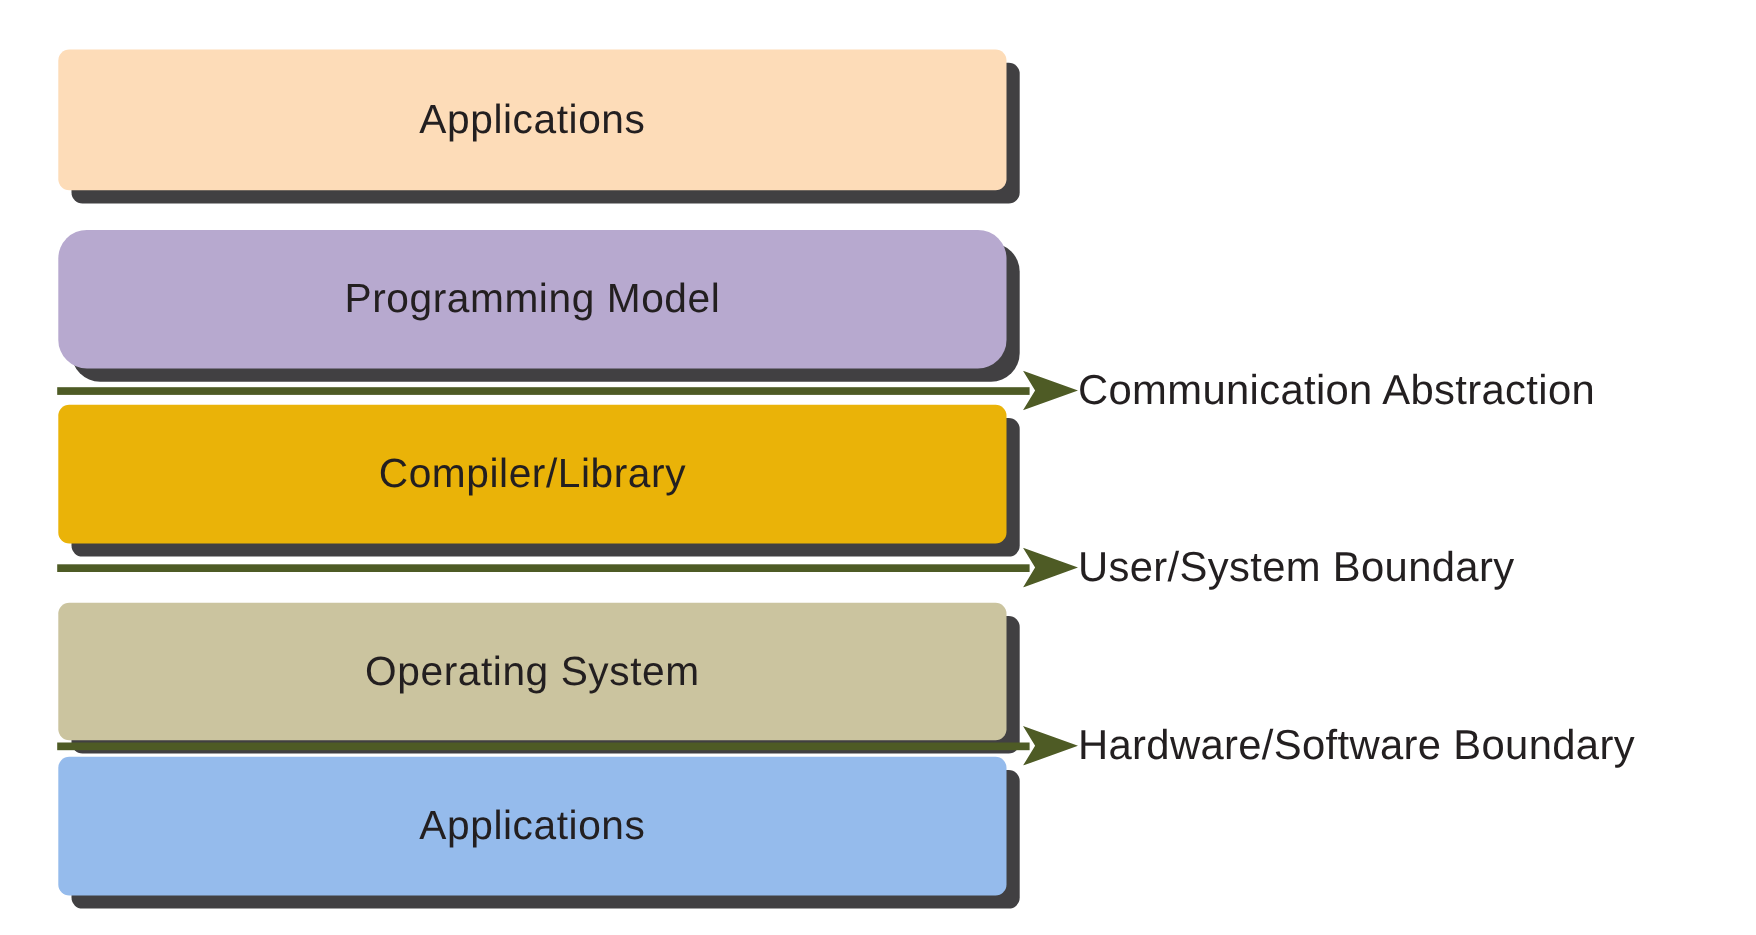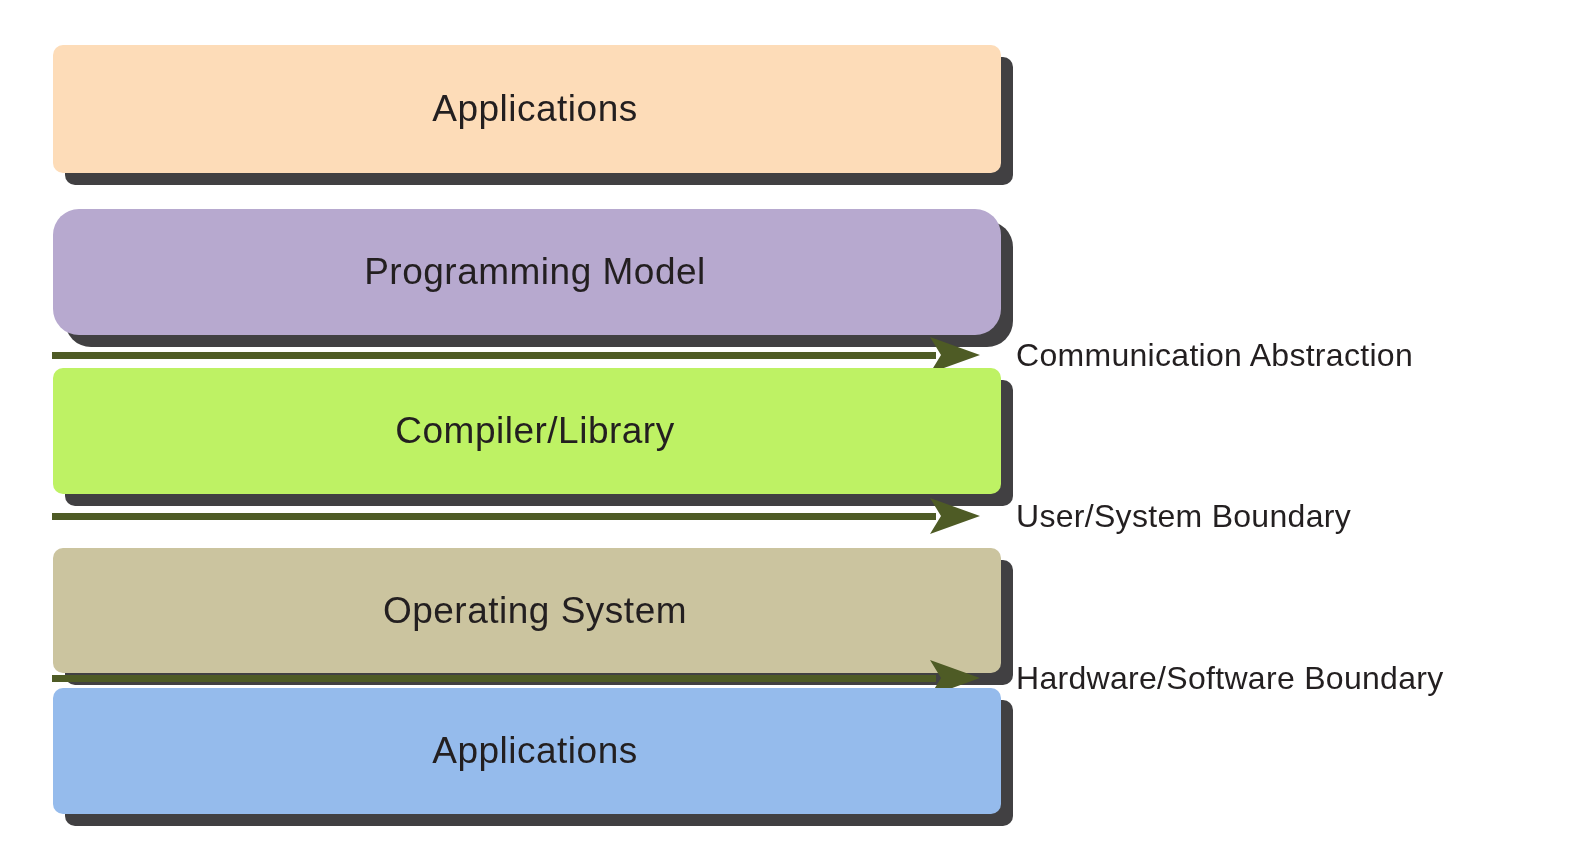--- a/index.html
+++ b/index.html
@@ -11,28 +11,27 @@
   .canvas {
     position: relative;
     width: 1596px;
     height: 850px;
     background: var(--bg-color, #ffffff);
     overflow: hidden;
   }
   .layer-box {
     position: absolute;
     left: 53px;
-    width: 932px;
+    width: 862px;
     height: 126px;
     border-radius: 10px;
     box-shadow: 12px 12px 0 0 var(--shadow-color, #414042);
     display: flex;
     align-items: center;
     justify-content: center;
-    padding-left: 16px;
   }
   .layer-label {
     font-size: 37px;
     letter-spacing: 0.5px;
     color: var(--text-color, #231f20);
   }
   .box-applications      { top: 45px;  height: 128px; }
   .box-programming-model { top: 209px; border-radius: 26px; }
   .box-compiler-library  { top: 368px; }
   .box-operating-system  { top: 528px; height: 125px; margin-top: 20px; }
@@ -58,26 +57,26 @@
   }
   .arrow-head {
     position: absolute;
     left: 930px;
     top: 2px;
     width: 50px;
     height: 36px;
   }
   .boundary-label {
     position: absolute;
-    left: 1016px;
+    left: 980px;
     top: 0;
     height: 40px;
     display: flex;
     align-items: center;
-    font-size: 32px;
+    font-size: 38px;
     letter-spacing: 0.3px;
     color: var(--text-color, #231f20);
     white-space: nowrap;
   }
 </style>
 </head>
 <body>
 
 <div class="canvas">
 
@@ -90,21 +89,21 @@
   </div>
 
   <div class="boundary-arrow arrow-1">
     <div class="arrow-line"></div>
     <svg class="arrow-head" viewBox="0 0 50 36" xmlns="http://www.w3.org/2000/svg">
       <polygon points="0,0 50,18 0,36 11,18" fill="currentColor"></polygon>
     </svg>
     <span class="boundary-label">Communication Abstraction</span>
   </div>
 
-  <div class="layer-box box-compiler-library" style="background: #bef264; align-items: center;">
+  <div class="layer-box box-compiler-library" style="background: #eab308; align-items: center;">
     <span class="layer-label">Compiler/Library</span>
   </div>
 
   <div class="boundary-arrow arrow-2">
     <div class="arrow-line"></div>
     <svg class="arrow-head" viewBox="0 0 50 36" xmlns="http://www.w3.org/2000/svg">
       <polygon points="0,0 50,18 0,36 11,18" fill="currentColor"></polygon>
     </svg>
     <span class="boundary-label">User/System Boundary</span>
   </div>

